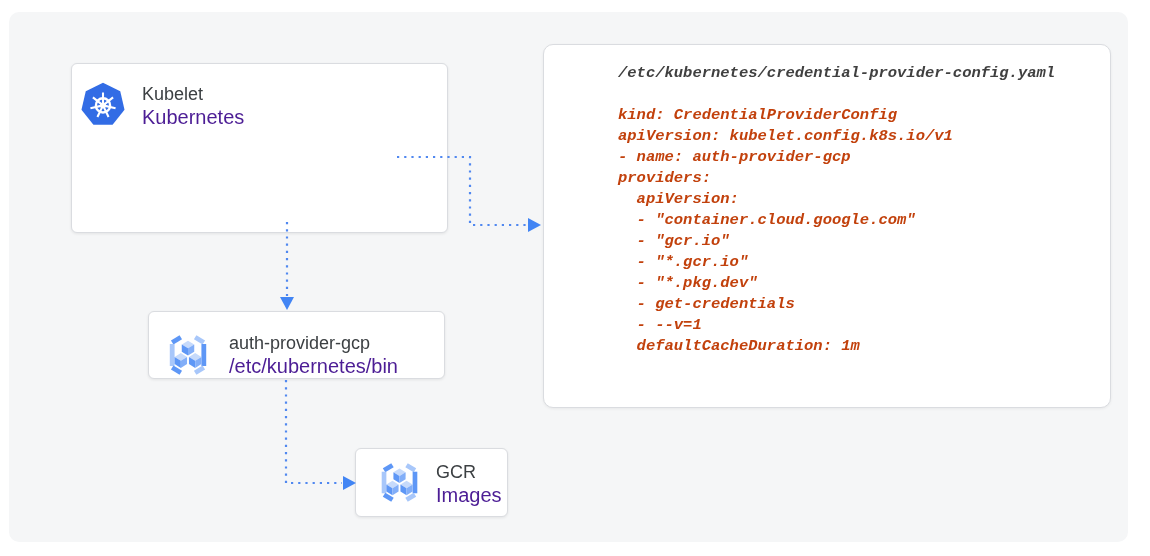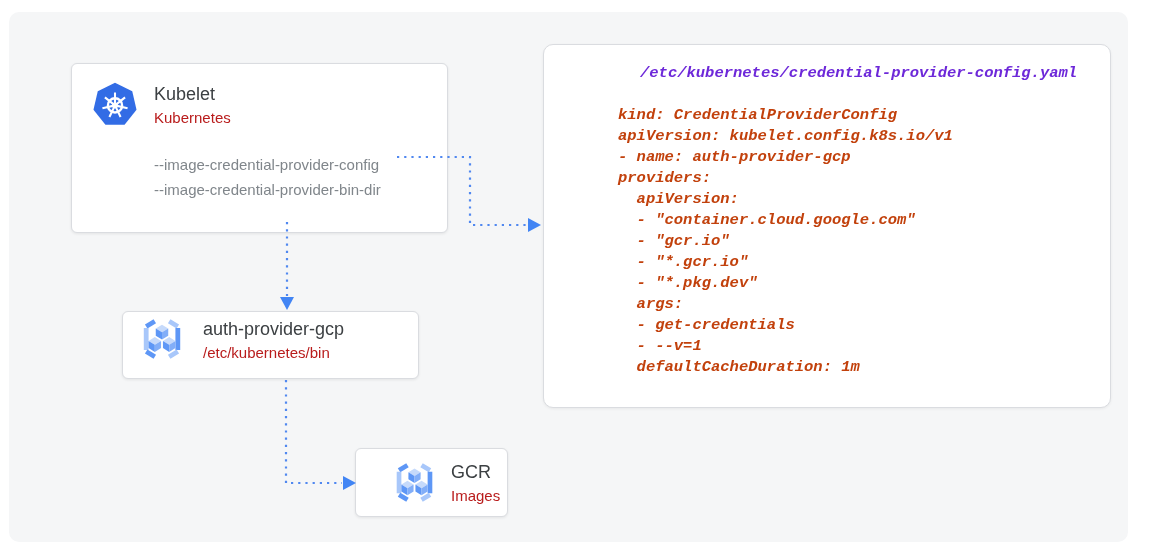--- a/index.html
+++ b/index.html
@@ -5,48 +5,48 @@
   html,body{margin:0;padding:0;background:#ffffff;}
   .stage{position:relative;width:1150px;height:556px;background:#ffffff;overflow:hidden;
          font-family:"Liberation Sans", sans-serif;}
   .canvas{position:absolute;left:9px;top:12px;width:1119px;height:530px;
           background:#f5f6f7;border-radius:10px;}
 
   .card{position:absolute;background:#ffffff;border:1px solid #dadce0;border-radius:6px;
         box-shadow:0 1px 3px rgba(0,0,0,0.08);box-sizing:border-box;}
 
   
-  .kubelet-card{left:71px;top:63px;width:377px;height:170px;padding:17px 20px;}
+  .kubelet-card{left:71px;top:63px;width:377px;height:170px;padding:17px 8px;}
   .card-header{display:flex;align-items:flex-start;}
   .icon-box{width:46px;height:46px;flex:0 0 auto;}
   .icon-box svg{width:100%;height:100%;display:block;}
   .header-text{margin-left:16px;padding-top:1px;}
   .card-title{font-size:18px;line-height:24px;color:#3c4043;}
-  .card-sub{font-size:15px;line-height:23px;color:#b91c1c;}
+  .card-sub{font-size:20px;line-height:23px;color:#4c1d95;}
   .flags{margin-left:62px;margin-top:23px;font-size:15px;line-height:25px;color:#80868b;}
 
   
-  .auth-card{left:122px;top:311px;width:297px;height:68px;display:flex;align-items:flex-start;
+  .auth-card{left:148px;top:311px;width:297px;height:68px;display:flex;align-items:flex-end;
              padding:4px 0 0 16px;}
   .auth-card .header-text{margin-left:18px;}
 
   
   .gcr-card{left:355px;top:448px;width:153px;height:69px;display:flex;align-items:center;
-            padding:0 0 0 36px;}
+            padding:0 0 0 21px;}
   .gcr-card .icon-box{width:45px;height:45px;}
   .gcr-card .header-text{margin-left:14px;}
 
   
   .yaml-panel{position:absolute;left:543px;top:44px;width:568px;height:364px;
               background:#ffffff;border:1px solid #dadce0;border-radius:10px;
               box-shadow:0 1px 3px rgba(0,0,0,0.06);box-sizing:border-box;
               padding:18px 20px 18px 74px;
               font-family:"Liberation Mono", monospace;font-style:italic;font-weight:bold;
               font-size:15.5px;line-height:21px;}
-  .yaml-filename{color:#6d28d9;white-space:pre;margin-left:22px;}
+  .yaml-filename{color:#404040;white-space:pre;}
   .yaml-gap{height:21px;}
   .yaml-line{color:#c2410c;white-space:pre;}
 
   .connectors{position:absolute;left:0;top:0;width:1150px;height:556px;pointer-events:none;}
 </style>
 </head>
 <body>
 
 <div class="stage">
   <div class="canvas"></div>
@@ -66,24 +66,20 @@
             <line x1="50" y1="53" x2="28.1" y2="35.5"></line>
             <circle cx="50" cy="53" r="15.5" stroke-width="5"></circle>
           </g>
           <circle cx="50" cy="53" r="6.5" fill="#ffffff"></circle>
         </svg>
       </div>
       <div class="header-text">
         <div class="card-title">Kubelet</div>
         <div class="card-sub">Kubernetes</div>
       </div>
-    </div>
-    <div class="flags">
-      <div>--image-credential-provider-config</div>
-      <div>--image-credential-provider-bin-dir</div>
     </div>
   </div>
 
   <div class="card auth-card">
     <div class="icon-box">
       <svg viewBox="0 0 48 48">
         <g stroke-width="5" fill="none" stroke-linecap="butt">
           <path d="M16.5,5.5 L7.5,11" stroke="#5e97f6"></path>
           <path d="M7.5,12.5 L7.5,35.5" stroke="#a8c7fa"></path>
           <path d="M7.5,37 L16.5,42.5" stroke="#5e97f6"></path>
@@ -145,21 +141,20 @@
     <div class="yaml-gap"></div>
     <div class="yaml-line">kind: CredentialProviderConfig</div>
     <div class="yaml-line">apiVersion: kubelet.config.k8s.io/v1</div>
     <div class="yaml-line">- name: auth-provider-gcp</div>
     <div class="yaml-line">providers:</div>
     <div class="yaml-line">  apiVersion:</div>
     <div class="yaml-line">  - "container.cloud.google.com"</div>
     <div class="yaml-line">  - "gcr.io"</div>
     <div class="yaml-line">  - "*.gcr.io"</div>
     <div class="yaml-line">  - "*.pkg.dev"</div>
-    <div class="yaml-line">  args:</div>
     <div class="yaml-line">  - get-credentials</div>
     <div class="yaml-line">  - --v=1</div>
     <div class="yaml-line">  defaultCacheDuration: 1m</div>
   </div>
 
   <svg class="connectors" viewBox="0 0 1150 556">
     <g stroke="#5088f0" stroke-width="2.2" stroke-dasharray="2.2 5" fill="none">
       <path d="M397,157 L470,157 L470,225 L527,225"></path>
       <path d="M287,222 L287,296"></path>
       <path d="M286,380 L286,483 L342,483"></path>

